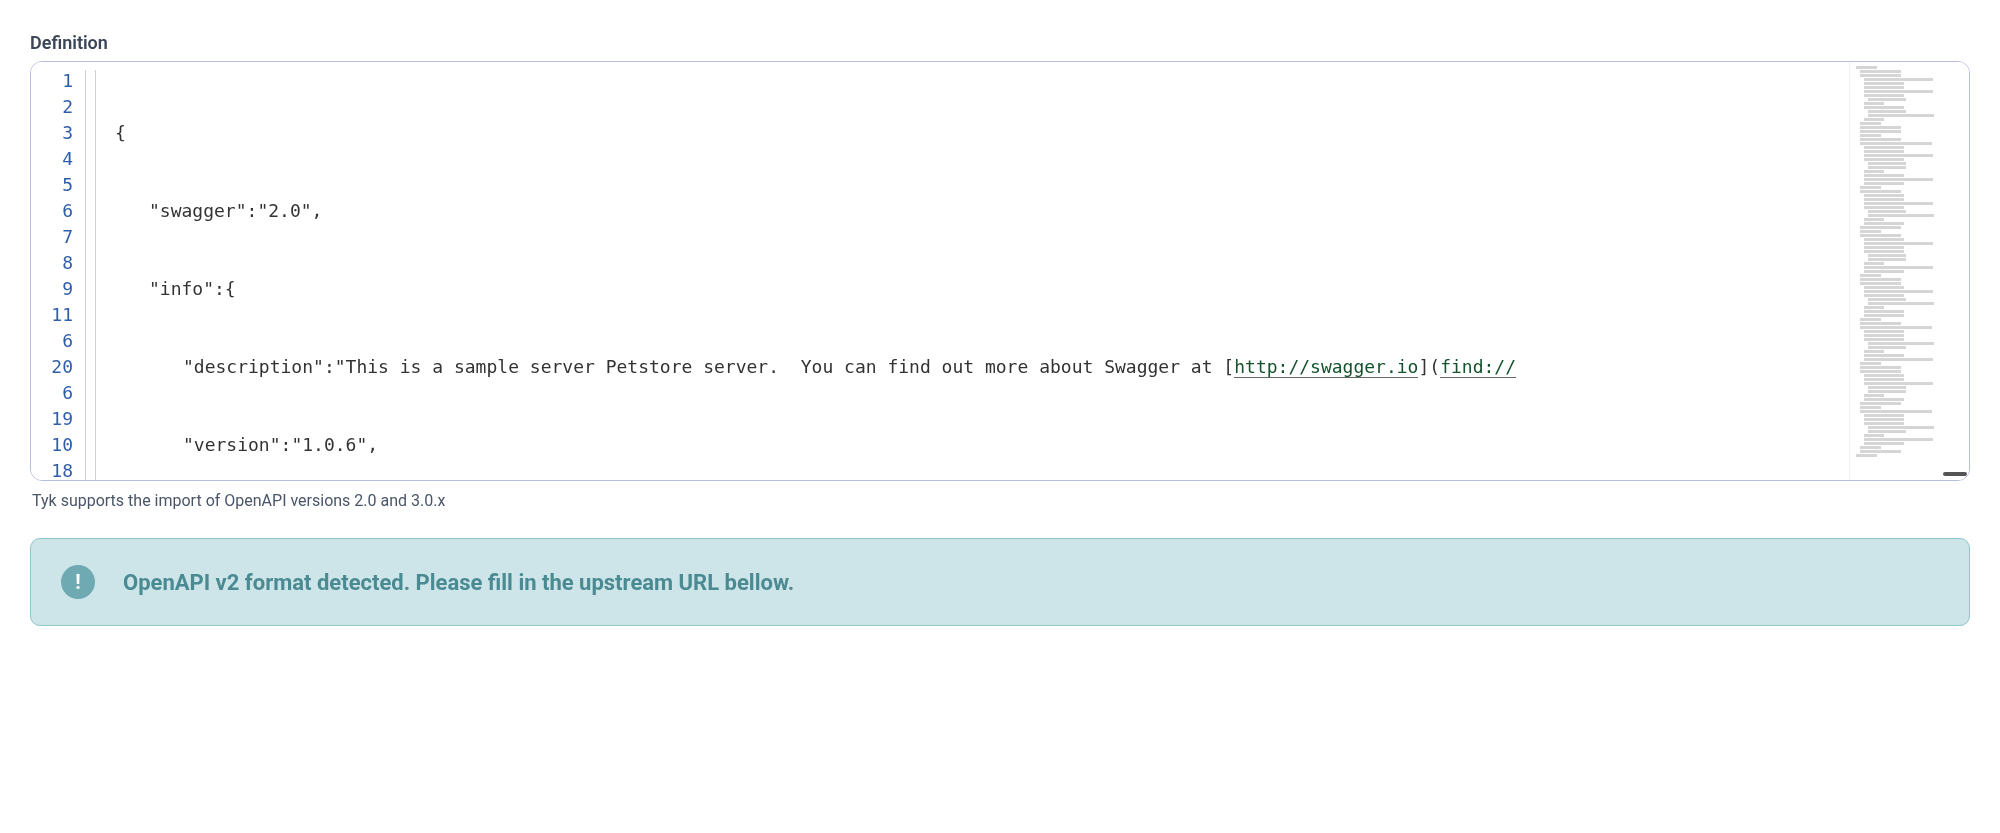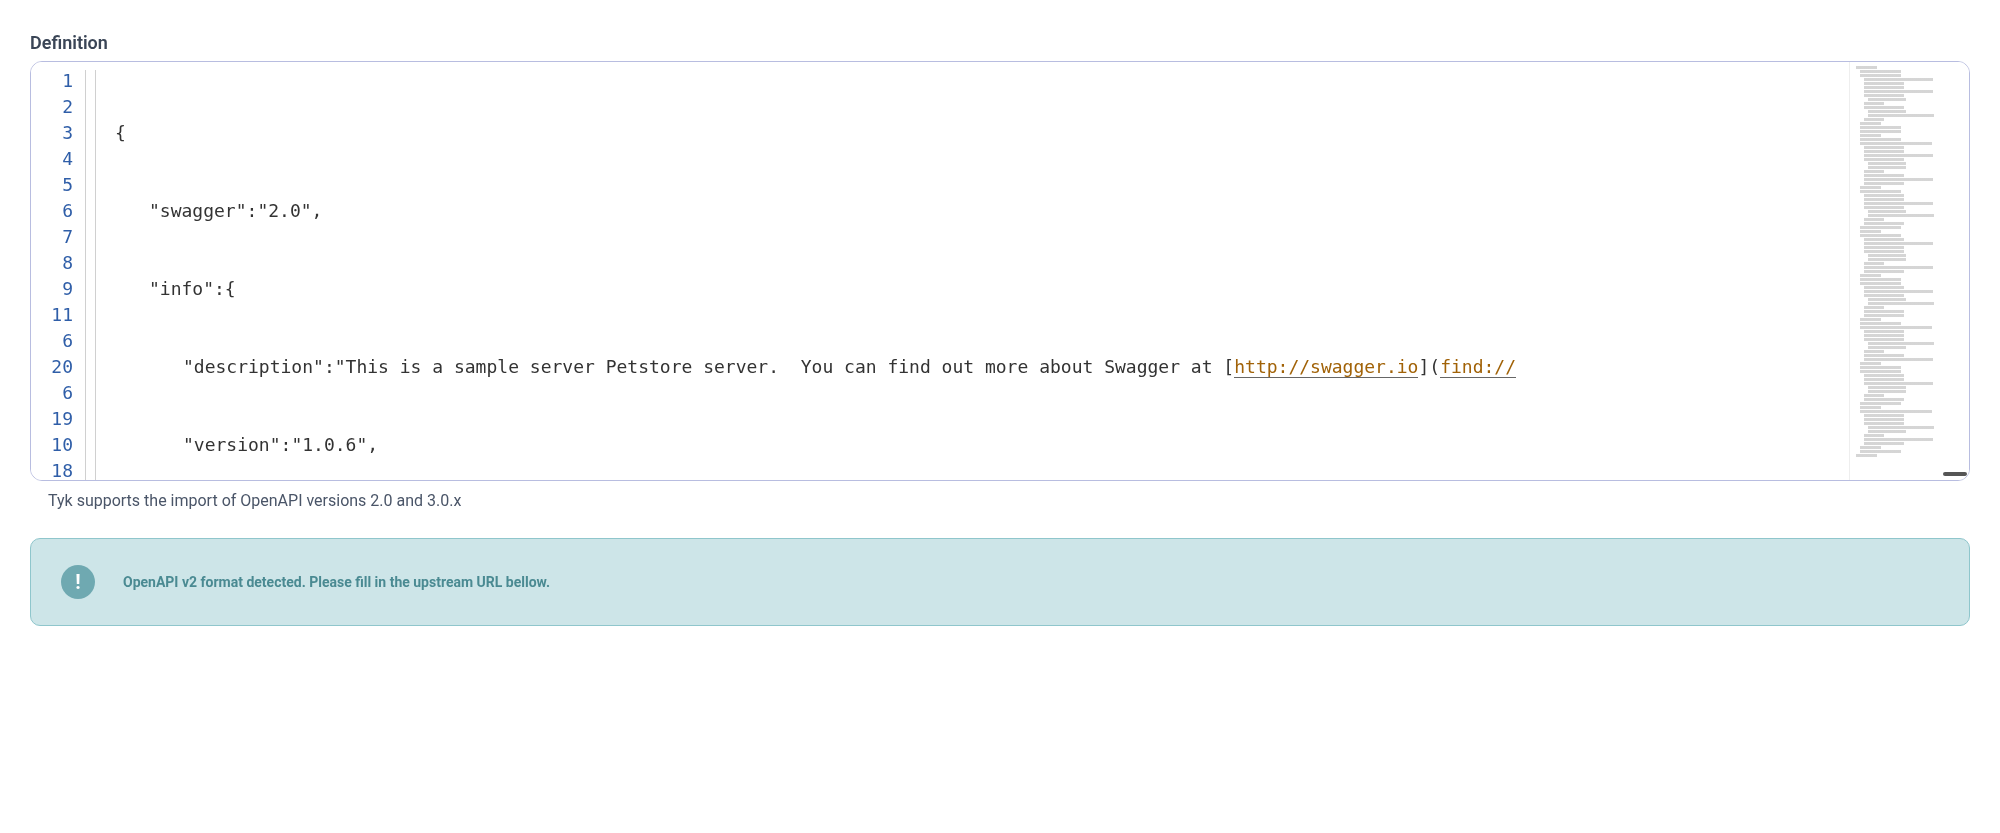--- a/index.html
+++ b/index.html
@@ -68,21 +68,21 @@
       overflow: hidden;
       white-space: pre;
       color: #333;
     }
     .code-lines .line {
       height: 26px;
     }
     .code-lines .line .pad1 { display:inline-block; width: 34px; }
     .code-lines .line .pad2 { display:inline-block; width: 68px; }
     .str { color: #333; }
-    .url-str { color: #a16207; border-bottom: 1px solid #666; }
+    .url-str { color: #14532d; border-bottom: 1px solid #666; }
     .minimap {
       width: 120px;
       border-left: 1px solid #eee;
       background: #fff;
       position: relative;
       overflow: hidden;
       font-size: 2px;
       line-height: 3px;
       padding: 4px 6px;
       color: #777;
@@ -104,21 +104,21 @@
       bottom: 4px;
       width: 24px;
       height: 4px;
       background: #555;
       border-radius: 2px;
     }
     .hint-text {
       font-size: 16px;
       color: #4a5568;
       margin-top: 10px;
-      margin-left: 18px;
+      margin-left: 2px;
     }
     .alert-box {
       margin-top: 28px;
       background: #cde5e8;
       border: 1px solid #8fc6cc;
       border-radius: 10px;
       padding: 26px 30px;
       display: flex;
       align-items: center;
       gap: 28px;
@@ -132,21 +132,21 @@
       display: flex;
       align-items: center;
       justify-content: center;
       font-weight: 700;
       font-size: 20px;
       flex-shrink: 0;
     }
     .alert-text {
       color: #4a8a92;
       font-weight: 700;
-      font-size: 14px;
+      font-size: 22px;
     }
   </style>
 </head>
 <body>
 
 <div class="section-label">Definition</div>
 
 <div class="editor-container">
   <div class="code-area">
     <div class="gutter">

